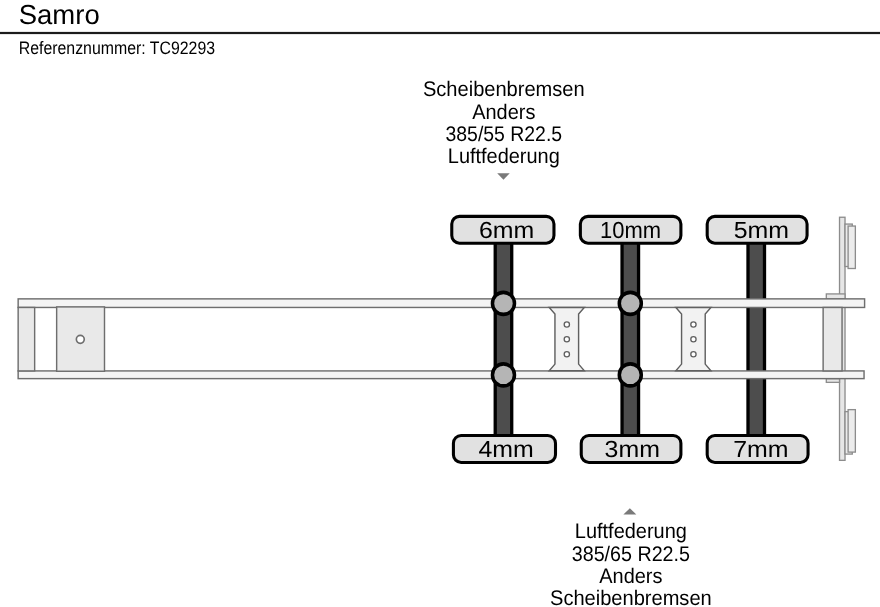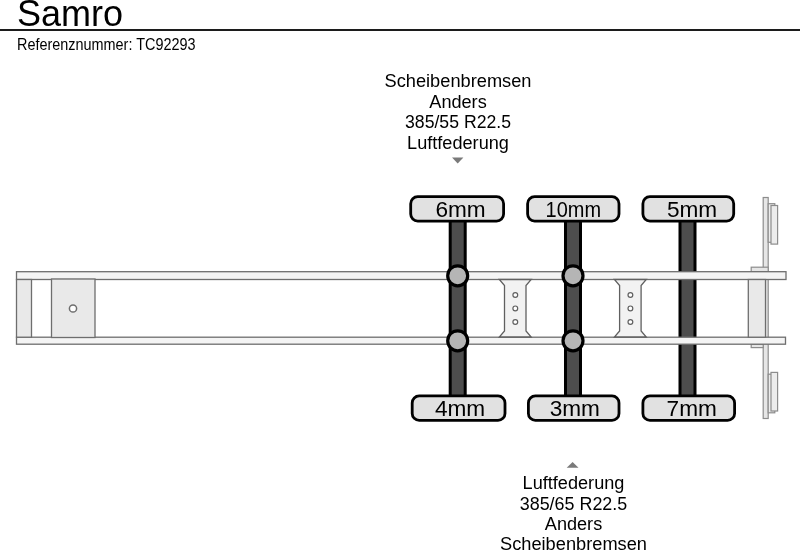--- a/index.html
+++ b/index.html
@@ -2,21 +2,21 @@
 <html><head>
 <meta charset="utf-8">
 <style>
   html,body{margin:0;padding:0;}
   body{width:800px;height:552px;background:#ffffff;font-family:"Liberation Sans",sans-serif;overflow:hidden;position:relative;}
   .abs{position:absolute;}
 </style>
 </head>
 <body>
 
-<div class="abs" style="left:17px;top:-1px;font-size:36px;line-height:30px;color:#000;">Samro</div>
+<div class="abs" style="left:17px;top:-1px;font-size:25px;line-height:30px;color:#000;">Samro</div>
 
 <div class="abs" style="left:0;top:29px;width:800px;height:1.8px;background:#1c1c1c;"></div>
 
 <div class="abs" style="left:17px;top:35px;font-size:16.4px;line-height:19px;color:#000;transform:scaleX(0.88);transform-origin:0 0;">Referenznummer: TC92293</div>
 
 <svg class="abs" style="left:0;top:0;" width="800" height="552" viewBox="0 0 800 552">
 
   <g>
   <text x="458" y="87.4" font-size="19.2" text-anchor="middle" fill="#000" textLength="147" lengthAdjust="spacingAndGlyphs">Scheibenbremsen</text>
   <text x="458" y="107.8" font-size="19.2" text-anchor="middle" fill="#000" textLength="57.4" lengthAdjust="spacingAndGlyphs">Anders</text>

